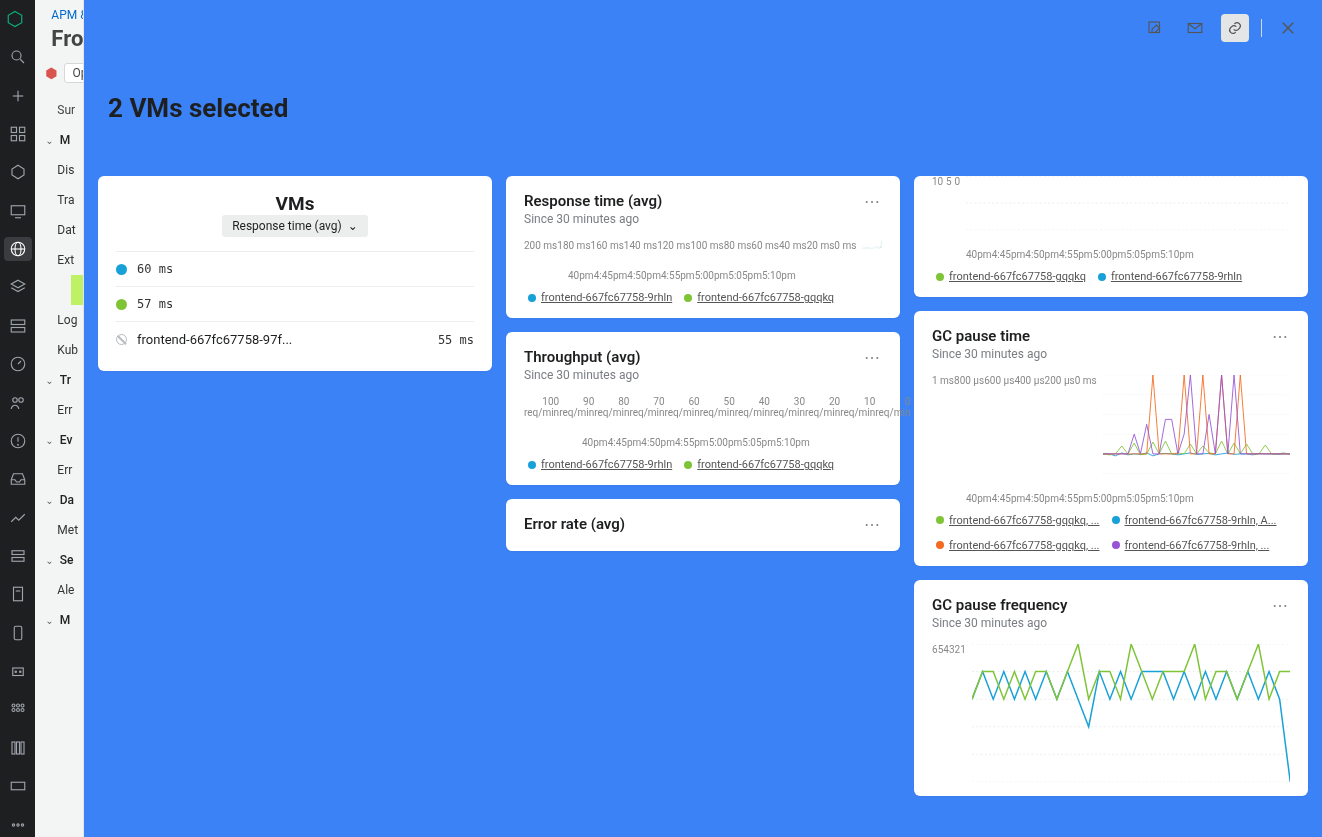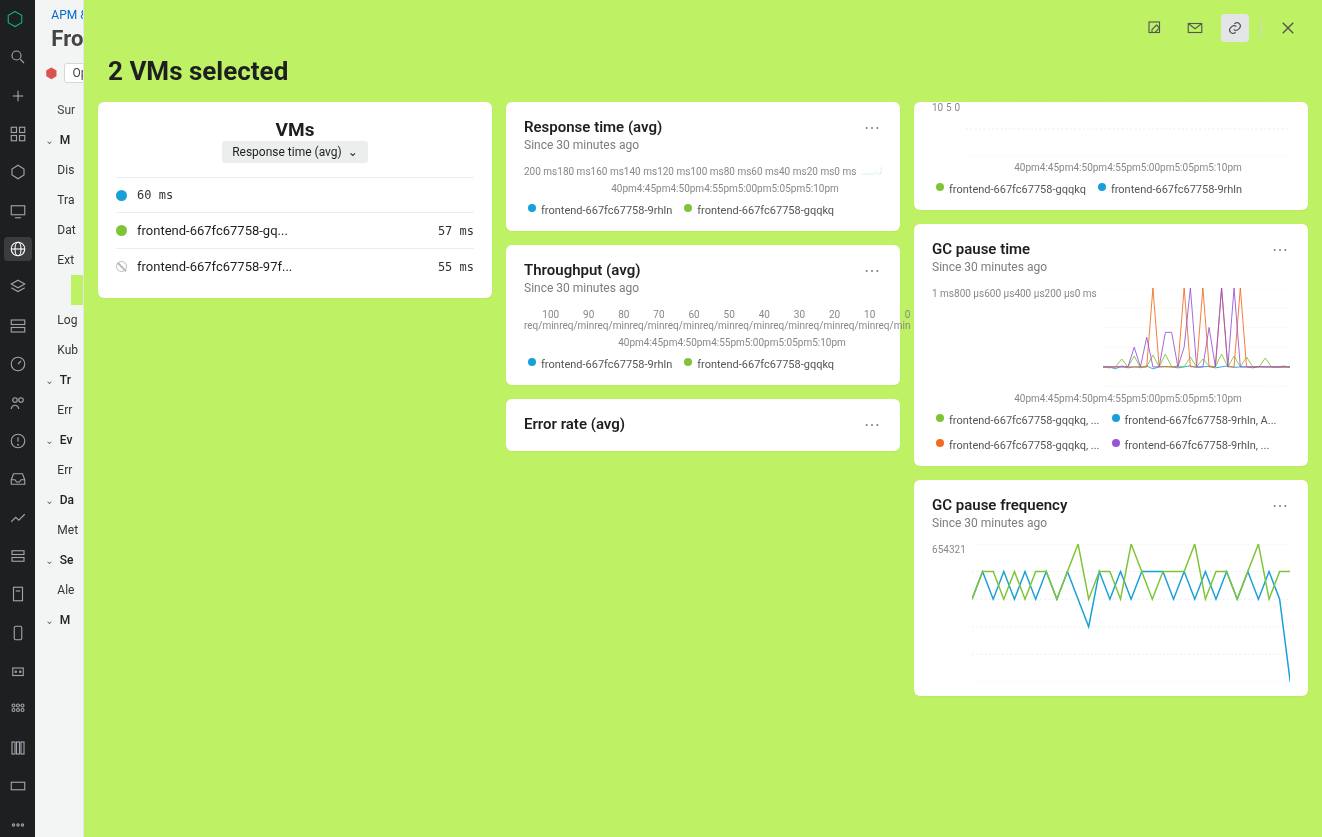--- a/index.html
+++ b/index.html
@@ -16,21 +16,21 @@
 .subnav .title { font-weight:700; font-size:22px; padding:4px 16px 12px; white-space:nowrap;}
 .subnav .pill-row { display:flex; align-items:center; gap:6px; padding:0 10px 12px; white-space:nowrap;}
 .subnav .hex { color:#d9534f; font-size:14px;}
 .subnav .pill { background:#fff; border:1px solid #d6d7d8; border-radius:3px; padding:2px 8px; font-size:12px;}
 .subnav .sec-head { display:flex; align-items:center; gap:6px; padding:8px 10px; font-weight:500; color:#222; cursor:pointer; white-space:nowrap;}
 .subnav .chev { font-size:10px; color:#666;}
 .subnav .item { padding:8px 22px; color:#333; cursor:pointer; white-space:nowrap;}
 .subnav .item.active { background:#bef264;margin-left:36px;}
 .subnav .plain-item { padding:8px 22px; white-space:nowrap;}
 
-.panel { flex:1; background:#bef264; position:relative; display:flex; flex-direction:column;}
+.panel { flex:1; background:#3b82f6; position:relative; display:flex; flex-direction:column;gap:37px;}
 .panel-top { height:56px; display:flex; align-items:center; justify-content:flex-end; padding:0 20px; gap:12px;}
 .panel-top .iconbtn { width:28px; height:28px; display:flex; align-items:center; justify-content:center; border-radius:4px; cursor:pointer; color:#555;}
 .panel-top .iconbtn.round { background:#e4e5e6;}
 .panel-top .divider { width:1px; height:18px; background:#d6d7d8;}
 .panel-title { font-size:26px; font-weight:700; padding:0 24px 16px;}
 .columns { flex:1; overflow:auto; padding:0 14px 20px; display:grid; grid-template-columns: 394px 394px 394px; gap:14px; align-content:start;}
 .card { background:#fff; border-radius:6px; padding:16px 18px 14px; box-shadow: 0 1px 2px rgba(0,0,0,0.04);}
 .card .card-head { display:flex; justify-content:space-between; align-items:flex-start;}
 .card h3 { font-size:15px; font-weight:600; margin-bottom:2px;}
 .card .since { font-size:12px; color:#7a7d82;}
@@ -42,24 +42,24 @@
 .vm-row .dot { width:11px; height:11px; border-radius:50%; margin-right:10px; flex-shrink:0;}
 .vm-row .strike { width:11px; height:11px; border-radius:50%; border:1.5px solid #b8bbc0; margin-right:10px; position:relative; flex-shrink:0;}
 .vm-row .strike:after { content:""; position:absolute; width:12px; height:1.5px; background:#b8bbc0; top:4px; left:-1px; transform:rotate(45deg);}
 .vm-row .name { flex:1; overflow:hidden; text-overflow:ellipsis; white-space:nowrap;}
 .vm-row .val { font-family: ui-monospace, Menlo, monospace; font-size:12px; color:#333; white-space:pre;}
 .chart-wrap { display:flex; margin-top:14px;}
 .yaxis { display:flex; justify-content:space-between; font-size:10px; color:#888; text-align:right; padding-right:6px; min-width:44px;}
 .yaxis.narrow { min-width:34px;}
 .plot { flex:1; position:relative;}
 .plot svg { width:100%; display:block;}
-.xaxis { display:flex; justify-content:center; font-size:10px; color:#888; margin-top:6px; padding-left:44px;}
+.xaxis { display:flex; justify-content:flex-start; font-size:10px; color:#888; margin-top:19px; padding-left:44px;}
 .xaxis.narrow { padding-left:34px;}
 .legend { display:flex; flex-wrap:wrap; gap:12px; font-size:11px; color:#555; margin-top:10px; padding-left:4px;}
-.legend .li { display:flex; align-items:flex-start; gap:5px;}
+.legend .li { display:flex; align-items:center; gap:5px;text-decoration:underline;}
 .legend .sw { width:8px; height:8px; border-radius:50%;}
 .col { display:flex; flex-direction:column; gap:14px;}
 .partial { padding-top:0;}
 .gridline { stroke:#eee; stroke-dasharray:2 2; stroke-width:1;}
 </style>
 </head>
 <body>
 
 <div class="app">
 
@@ -289,21 +289,20 @@
                 <span>⌄</span>
               </div>
           </div>
           <div id="vm-rows">
               <div class="vm-row">
                 <span class="dot" style="background: rgb(24, 160, 216);"></span>
                 <span class="val">60 ms</span>
               </div>
               <div class="vm-row">
                 <span class="dot" style="background: rgb(127, 196, 54);"></span>
-                <span class="name">frontend-667fc67758-gq...</span>
                 <span class="val">57 ms</span>
               </div>
               <div class="vm-row">
                 <span class="strike"></span>
                 <span class="name">frontend-667fc67758-97f...</span>
                 <span class="val">55 ms</span>
               </div>
             </div>
         </div>
       </div>

